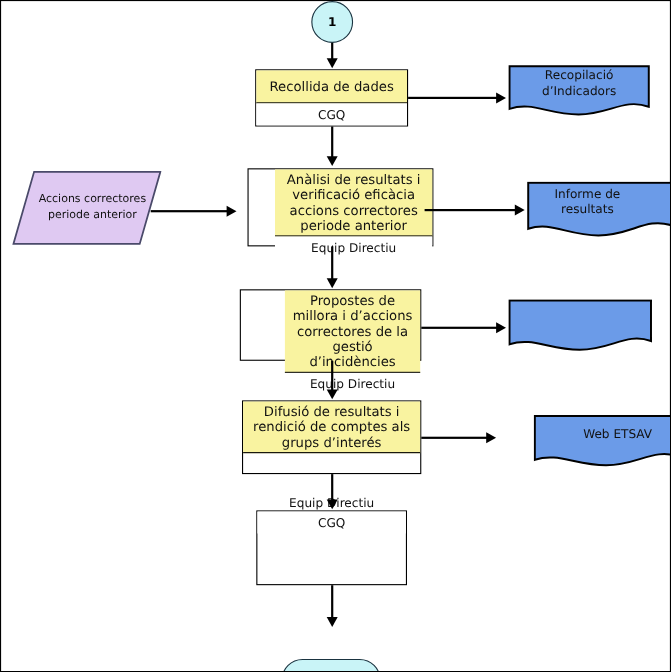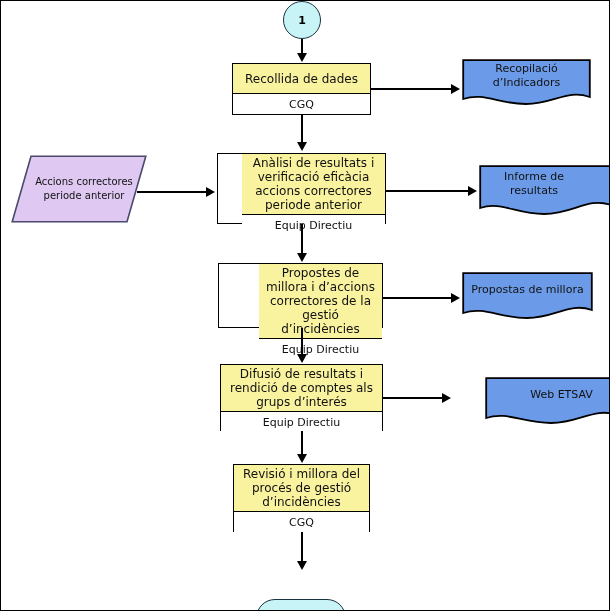--- a/index.html
+++ b/index.html
@@ -177,21 +177,21 @@
   <div class="parallelogram" style="left:10px; top:154px; width:136px; height:68px;">
     <svg width="136" height="68" viewBox="0 0 136 68" preserveAspectRatio="none">
       <path d="M20,1.2 L134.8,1.2 L116,66.8 L1.2,66.8 Z" fill="#DFC9F2" stroke="#4a4a6a" stroke-width="1.6"></path>
     </svg>
     <div class="ptxt">Accions correctores periode anterior</div>
   </div>
 
   <div class="conn h" style="left:136px; top:190px; width:70px;"></div>
   <div class="arrowhead right" style="left:205px; top:185.5px;"></div>
 
-  <div class="node process" style="left:216px; top:152px; width:169px; height:71px;padding-left:24px;">
+  <div class="node process" style="left:224px; top:152px; width:169px; height:71px;padding-left:24px;">
     <div class="ptitle">Anàlisi de resultats i verificació eficàcia accions correctores periode anterior</div>
     <div class="prole">Equip Directiu</div>
   </div>
 
   <div class="conn h" style="left:385px; top:189px; width:83px;"></div>
   <div class="arrowhead right" style="left:467px; top:184.5px;"></div>
 
   <div class="docshape" style="left:478px; top:164px; width:110px; height:52px;">
     <svg width="132" height="52" viewBox="0 0 132 52" preserveAspectRatio="none">
       <path d="M1.2,1.2 L132,1.2 L132,40 C108,32 95,49 65,49 C37,49 22,36 1.2,43 Z" fill="#6B9BE8" stroke="#000000" stroke-width="1.8"></path>
@@ -207,46 +207,44 @@
     <div class="prole">Equip Directiu</div>
   </div>
 
   <div class="conn h" style="left:382px; top:296px; width:69px;"></div>
   <div class="arrowhead right" style="left:450px; top:291.5px;"></div>
 
   <div class="docshape" style="left:461px; top:271px; width:131px; height:49px;">
     <svg width="131" height="49" viewBox="0 0 131 49" preserveAspectRatio="none">
       <path d="M1.2,1.2 L129.8,1.2 L129.8,38 C107,30 94,46 65,46 C37,46 22,34 1.2,41 Z" fill="#6B9BE8" stroke="#000000" stroke-width="1.8"></path>
     </svg>
-    <div class="dtxt">Propostas de millora</div>
   </div>
 
   <div class="conn v" style="left:300px; top:327px; height:27px;"></div>
   <div class="arrowhead down" style="left:295.5px; top:353px;"></div>
 
-  <div class="node process" style="left:219px; top:363px; width:163px; height:67px;">
+  <div class="node process" style="left:219px; top:363px; width:163px; height:67px;gap:35px;">
     <div class="ptitle">Difusió de resultats i rendició de comptes als grups d’interés</div>
     <div class="prole">Equip Directiu</div>
   </div>
 
   <div class="conn h" style="left:382px; top:396px; width:60px;"></div>
   <div class="arrowhead right" style="left:441px; top:391.5px;"></div>
 
   <div class="docshape" style="left:452px; top:376px; width:153px; height:49px;margin-left:32px;">
     <svg width="133" height="49" viewBox="0 0 133 49" preserveAspectRatio="none">
       <path d="M1.2,1.2 L131.8,1.2 L131.8,38 C109,30 95,46 66,46 C38,46 22,34 1.2,41 Z" fill="#6B9BE8" stroke="#000000" stroke-width="1.8"></path>
     </svg>
     <div class="dtxt">Web ETSAV</div>
   </div>
 
   <div class="conn v" style="left:300px; top:430px; height:25px;"></div>
   <div class="arrowhead down" style="left:295.5px; top:453px;"></div>
 
   <div class="node process" style="left:232px; top:463px; width:137px; height:68px;">
-    <div class="ptitle">Revisió i millora del procés de gestió d’incidències</div>
     <div class="prole">CGQ</div>
   </div>
 
   <div class="conn v" style="left:300px; top:531px; height:30px;"></div>
   <div class="arrowhead down" style="left:295.5px; top:560px;"></div>
 
   <div class="node end-term" style="left:255px; top:570px; width:90px; height:38px;">
     <span>FI</span>
   </div>
 

